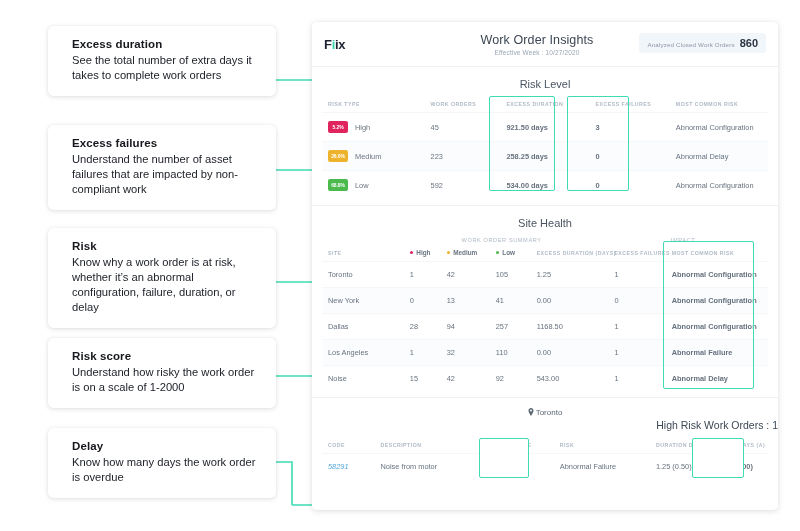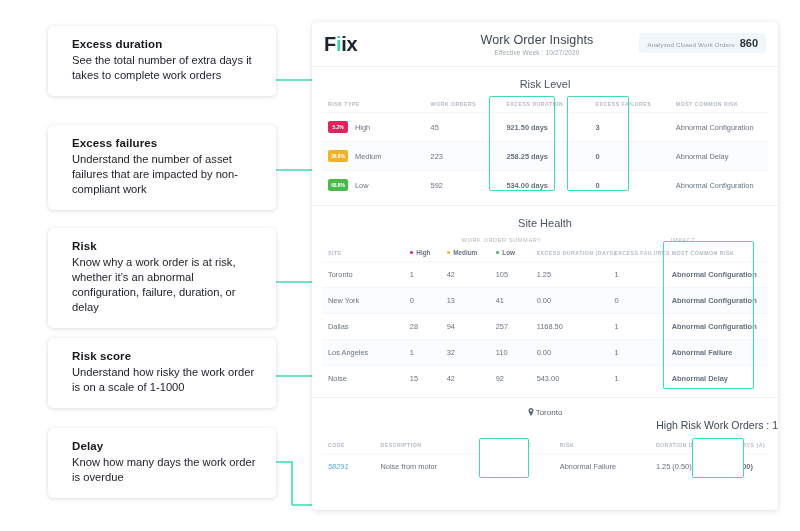--- a/index.html
+++ b/index.html
@@ -39,21 +39,21 @@
     border-radius: 4px;
     box-shadow: 0 1px 6px rgba(0,0,0,0.13), 0 0 1px rgba(0,0,0,0.10);
     z-index: 2;
     overflow: hidden;
   }
   .dash-header {
     height: 45px; border-bottom: 1px solid #eef1f4;
     display: flex; align-items: center; padding: 0 12px;
     position: relative;
   }
-  .logo { font-size: 20px; font-weight: bold; color: #1d2230; letter-spacing: -.3px; position: relative; }
+  .logo { font-size: 13px; font-weight: bold; color: #1d2230; letter-spacing: -.3px; position: relative; }
   .logo .dot { color: #3ad6ae; }
   .head-center {
     position: absolute; left: 0; right: 16px; text-align: center;
   }
   .head-title { font-size: 12.5px; color: #3c4654; font-weight: normal; letter-spacing: .1px; }
   .head-sub { font-size: 6.5px; color: #9aa6b4; margin-top: 2px; letter-spacing: .15px; }
   .badge-analyzed {
     position: absolute; right: 12px; top: 11px;
     background: #f1f6fa; border-radius: 3px;
     padding: 4px 8px; display: flex; align-items: baseline; gap: 5px;
@@ -143,21 +143,21 @@
     <div class="ann-body">Understand the number of asset failures that are impacted by non-compliant work</div>
   </div>
 
   <div class="ann-card" style="left:48px; top:228px;">
     <div class="ann-title">Risk</div>
     <div class="ann-body">Know why a work order is at risk, whether it’s an abnormal configuration, failure, duration, or delay</div>
   </div>
 
   <div class="ann-card" style="left:48px; top:338px;">
     <div class="ann-title">Risk score</div>
-    <div class="ann-body">Understand how risky the work order is on a scale of 1-1000</div>
+    <div class="ann-body">Understand how risky the work order is on a scale of 1-2000</div>
   </div>
 
   <div class="ann-card" style="left:48px; top:428px;">
     <div class="ann-title">Delay</div>
     <div class="ann-body">Know how many days the work order is overdue</div>
   </div>
 
   <div id="dash">
 
     <div class="dash-header">

